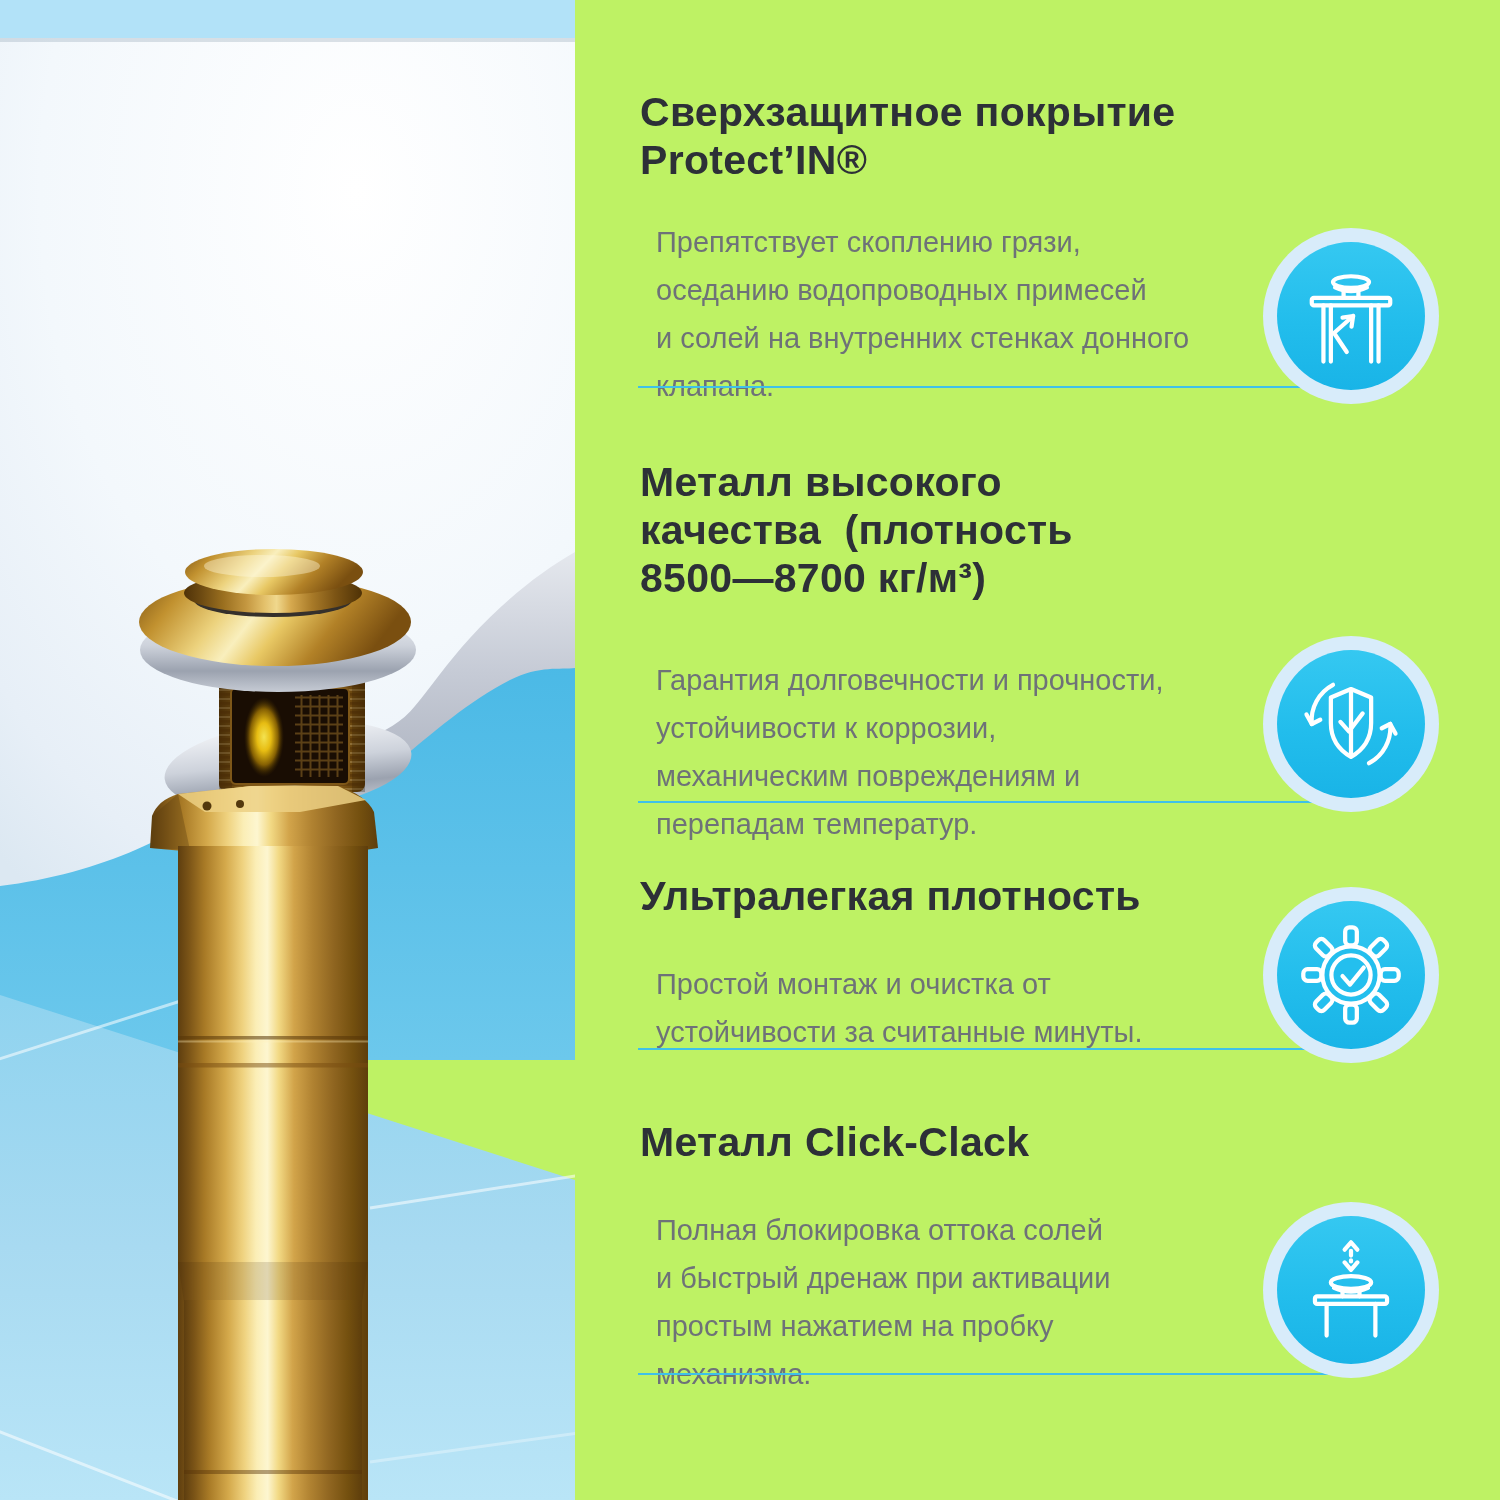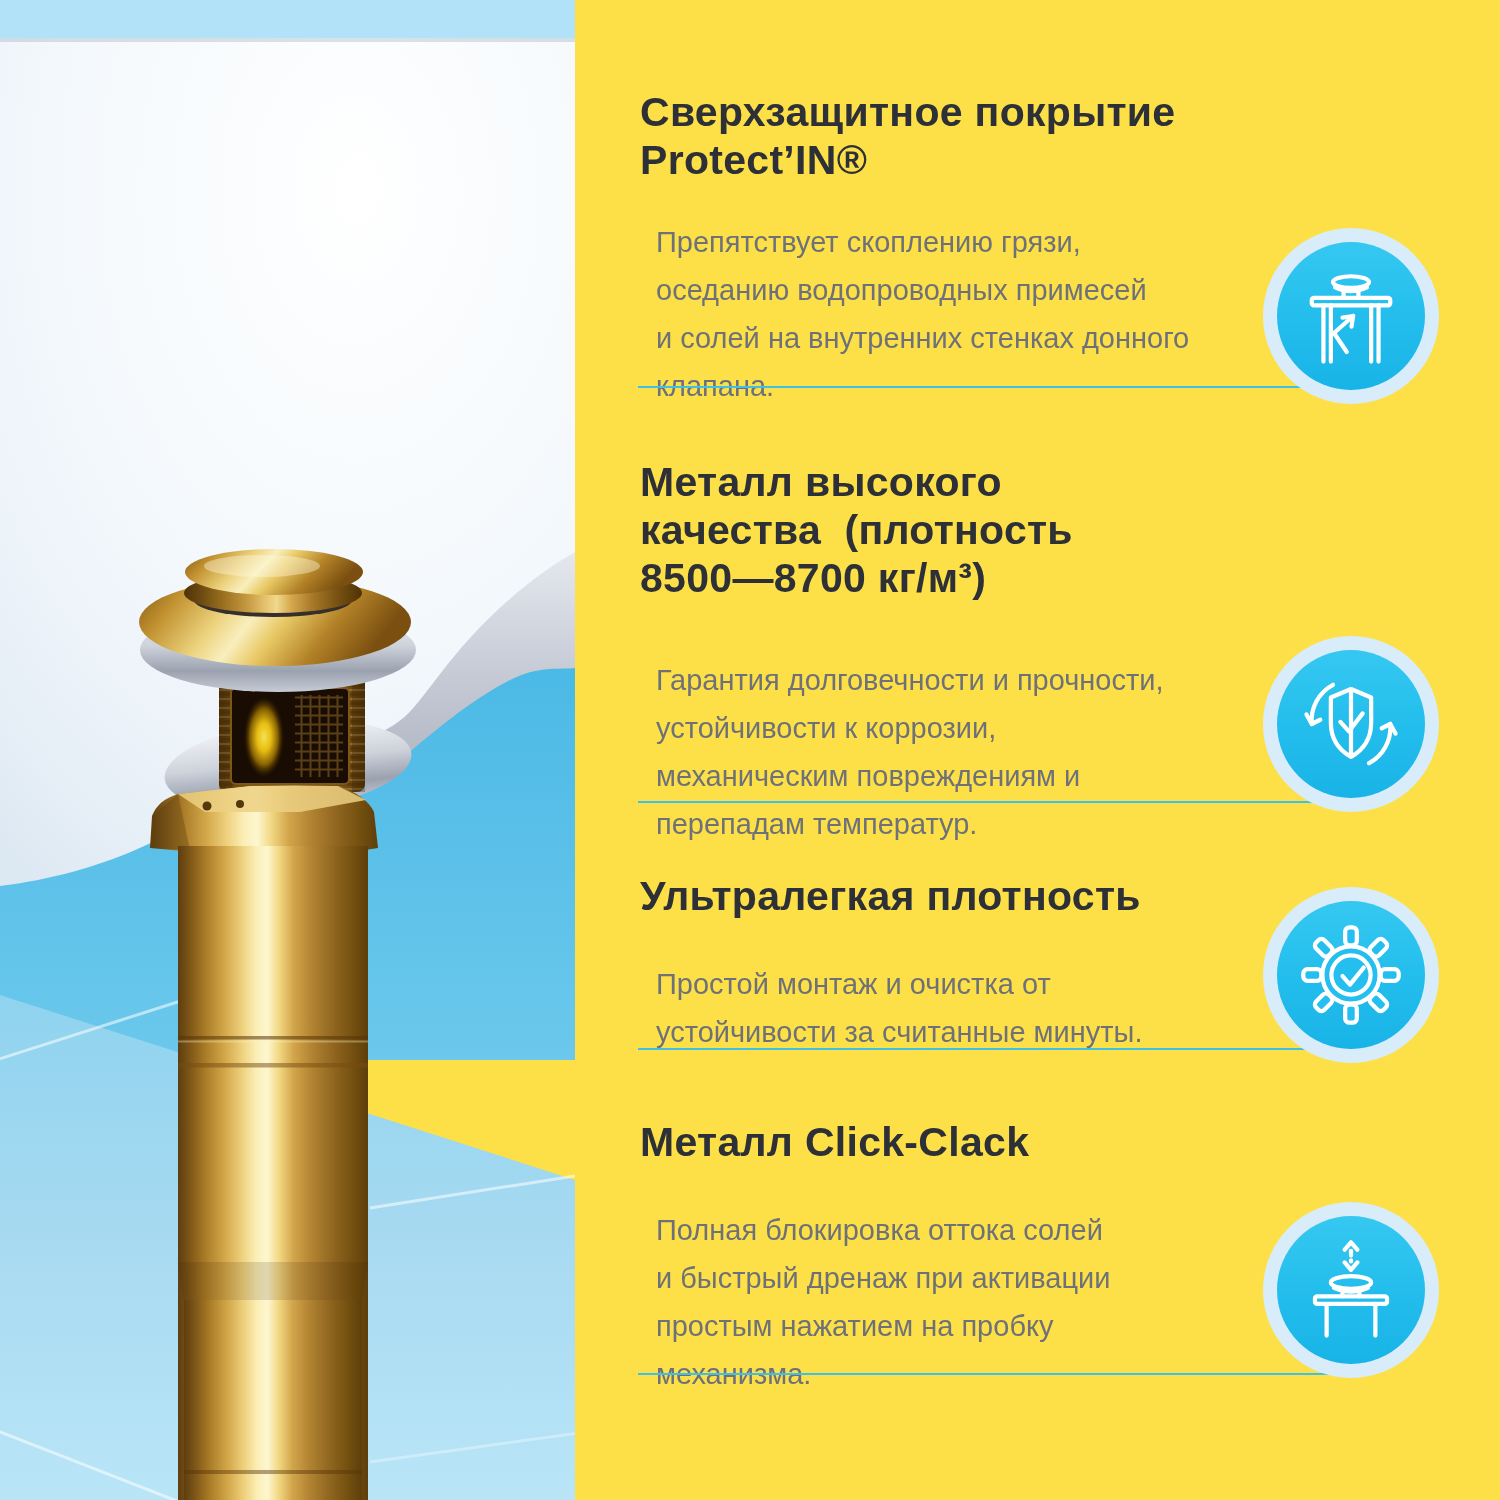--- a/index.html
+++ b/index.html
@@ -1,17 +1,17 @@
 <!DOCTYPE html>
 <html lang="ru"><head>
 <meta charset="utf-8">
 <style>
   html,body{margin:0;padding:0;background:#ffffff;}
   .canvas{
-    position:relative;width:1500px;height:1500px;background:#fde047;overflow:hidden;
+    position:relative;width:1500px;height:1500px;background:#bef264;overflow:hidden;
     font-family:"Liberation Sans","DejaVu Sans",sans-serif;
   }
   .photo{position:absolute;left:0;top:0;width:575px;height:1500px;}
   .feature .title{
     position:absolute;left:640px;margin:0;white-space:pre-wrap;
     font-size:41px;line-height:48px;font-weight:700;letter-spacing:.3px;color:#2d3037;
   }
   .feature .desc{
     position:absolute;left:640px;margin:16px;white-space:pre-wrap;
     font-size:29px;line-height:48px;font-weight:400;color:#6e7278;

